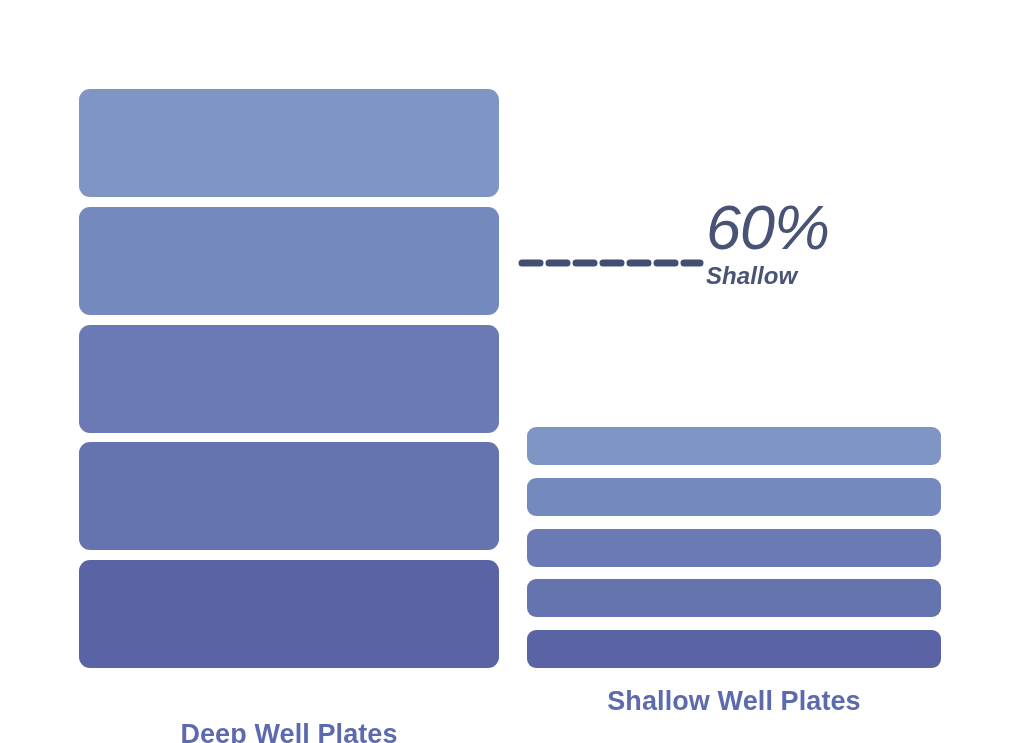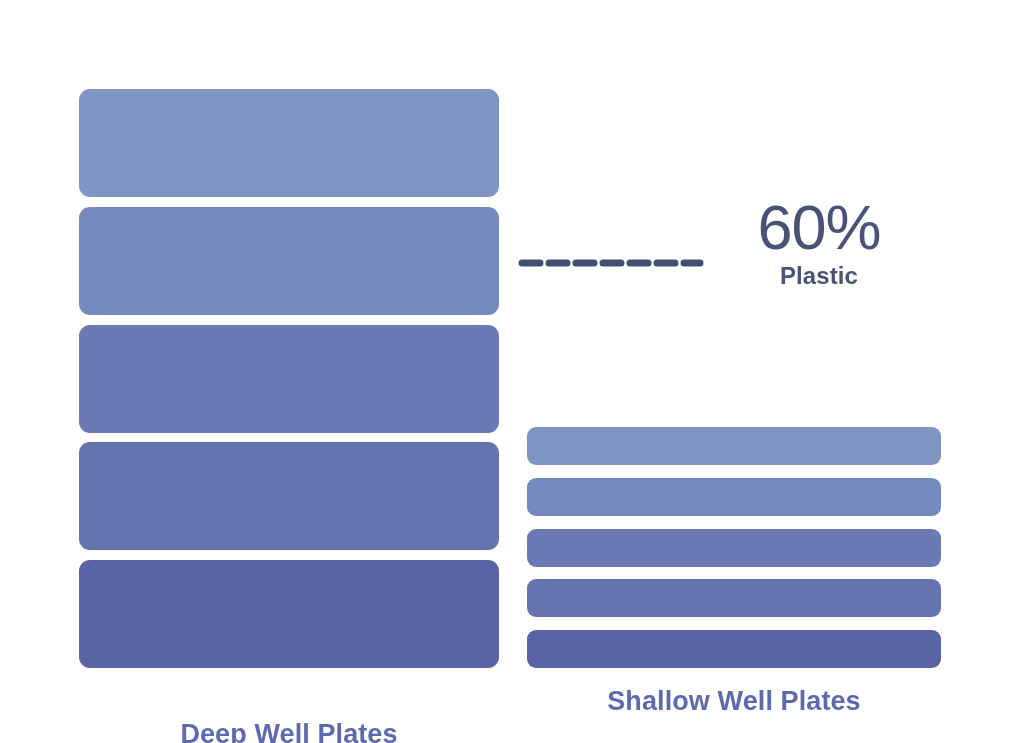--- a/index.html
+++ b/index.html
@@ -85,24 +85,24 @@
   #label-shallow {
     left: 527px;
     top: 686px;
     width: 414px;
     text-align: center;
   }
 
   
   #callout {
     position: absolute;
-    left: 724px;
+    left: 706px;
     top: 196px;
     width: 190px;
-    text-align: center;
+    font-style: italic;
   }
 
   #callout-value {
     font-size: 63px;
     font-weight: 300;
     line-height: 1.0;
     letter-spacing: -1px;
     color: #485375;
     white-space: nowrap;
   }
@@ -157,17 +157,17 @@
 
   <div id="connector">
     <svg width="188" height="18" viewBox="0 0 188 18" xmlns="http://www.w3.org/2000/svg" aria-hidden="true">
       <line x1="5" y1="9" x2="183" y2="9" stroke="#434f72" stroke-width="7" stroke-linecap="round" stroke-dasharray="18 9"></line>
     </svg>
   </div>
 
   <div id="callout">
     <div id="callout-value" style="color: rgb(72, 83, 117);">60%</div>
     <div id="callout-caption" style="color: rgb(72, 83, 117);">
-      <span class="cap-line">Plastic</span>
+      <span class="cap-line">Shallow</span>
     </div>
   </div>
 
 </div>
 
 </body></html>

